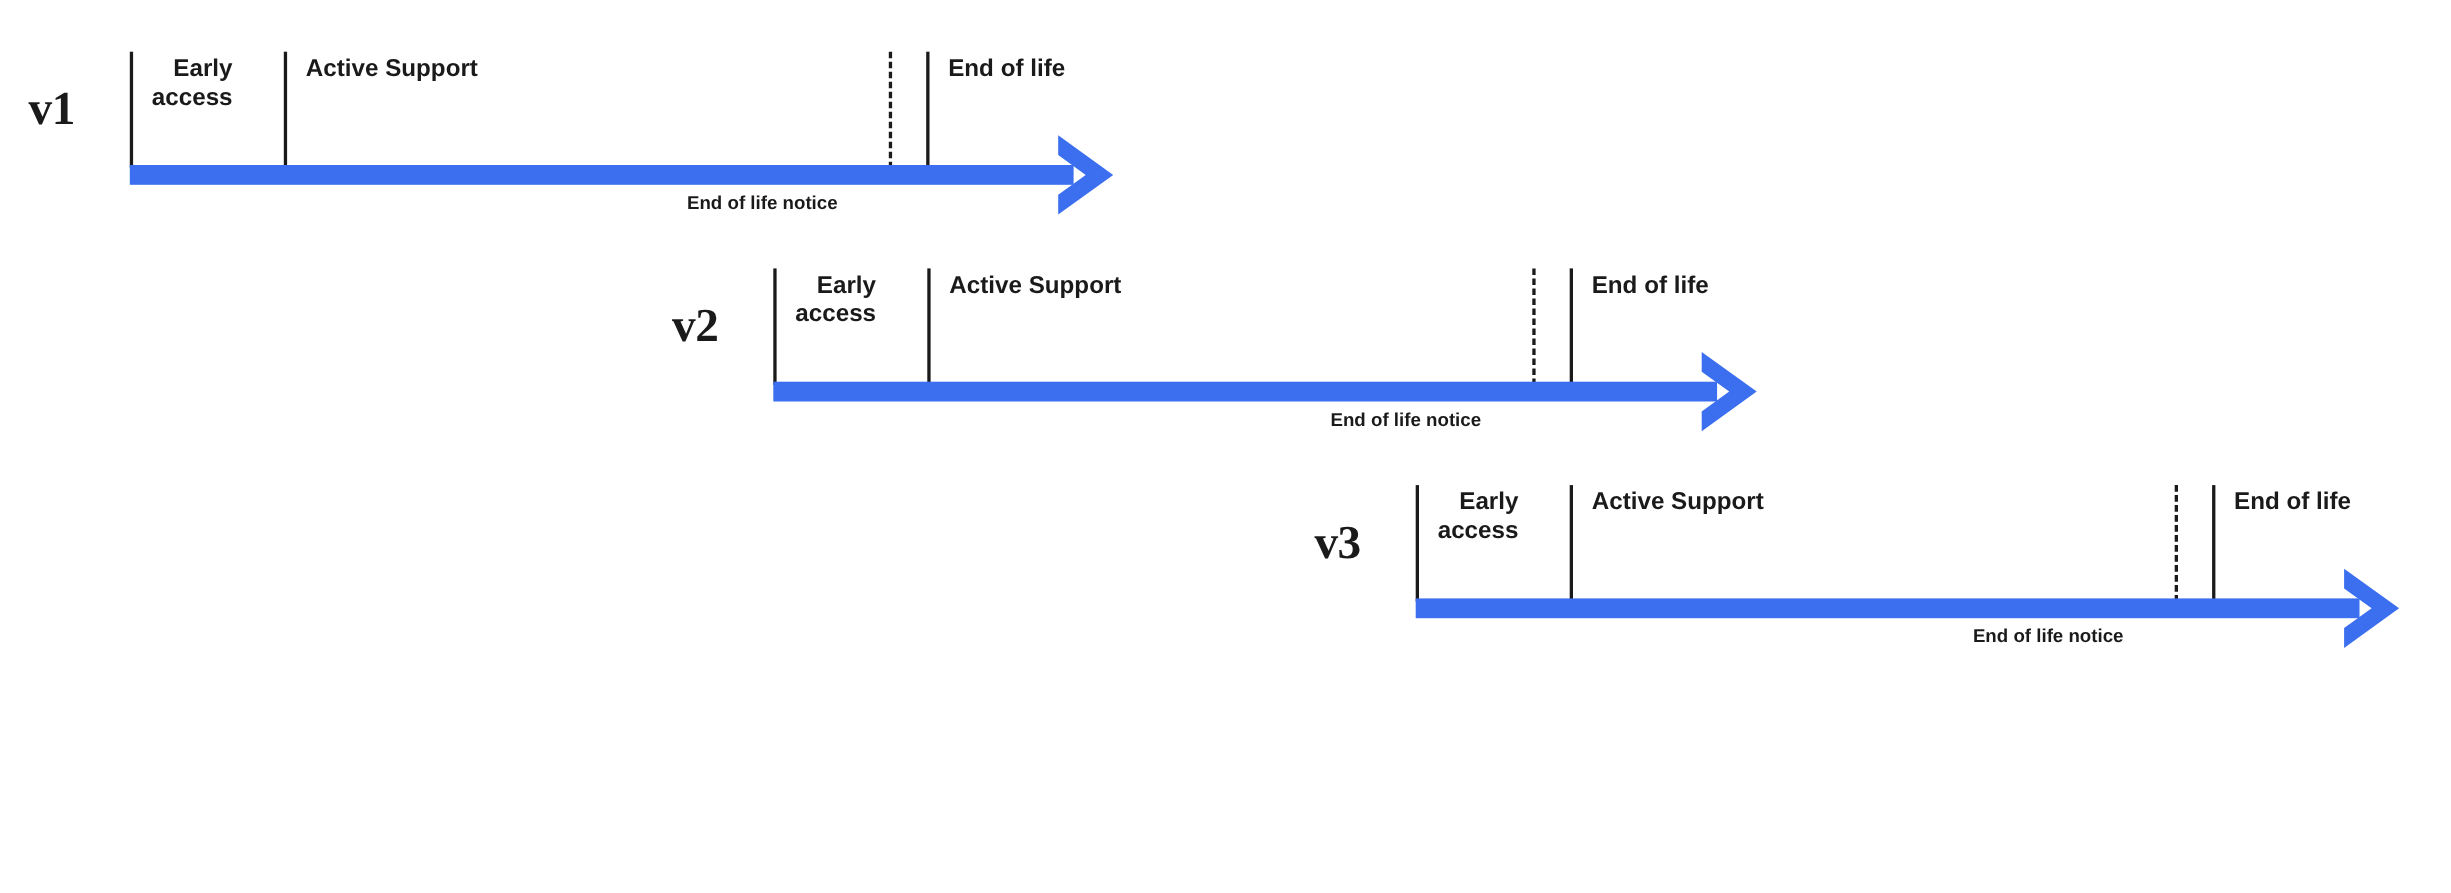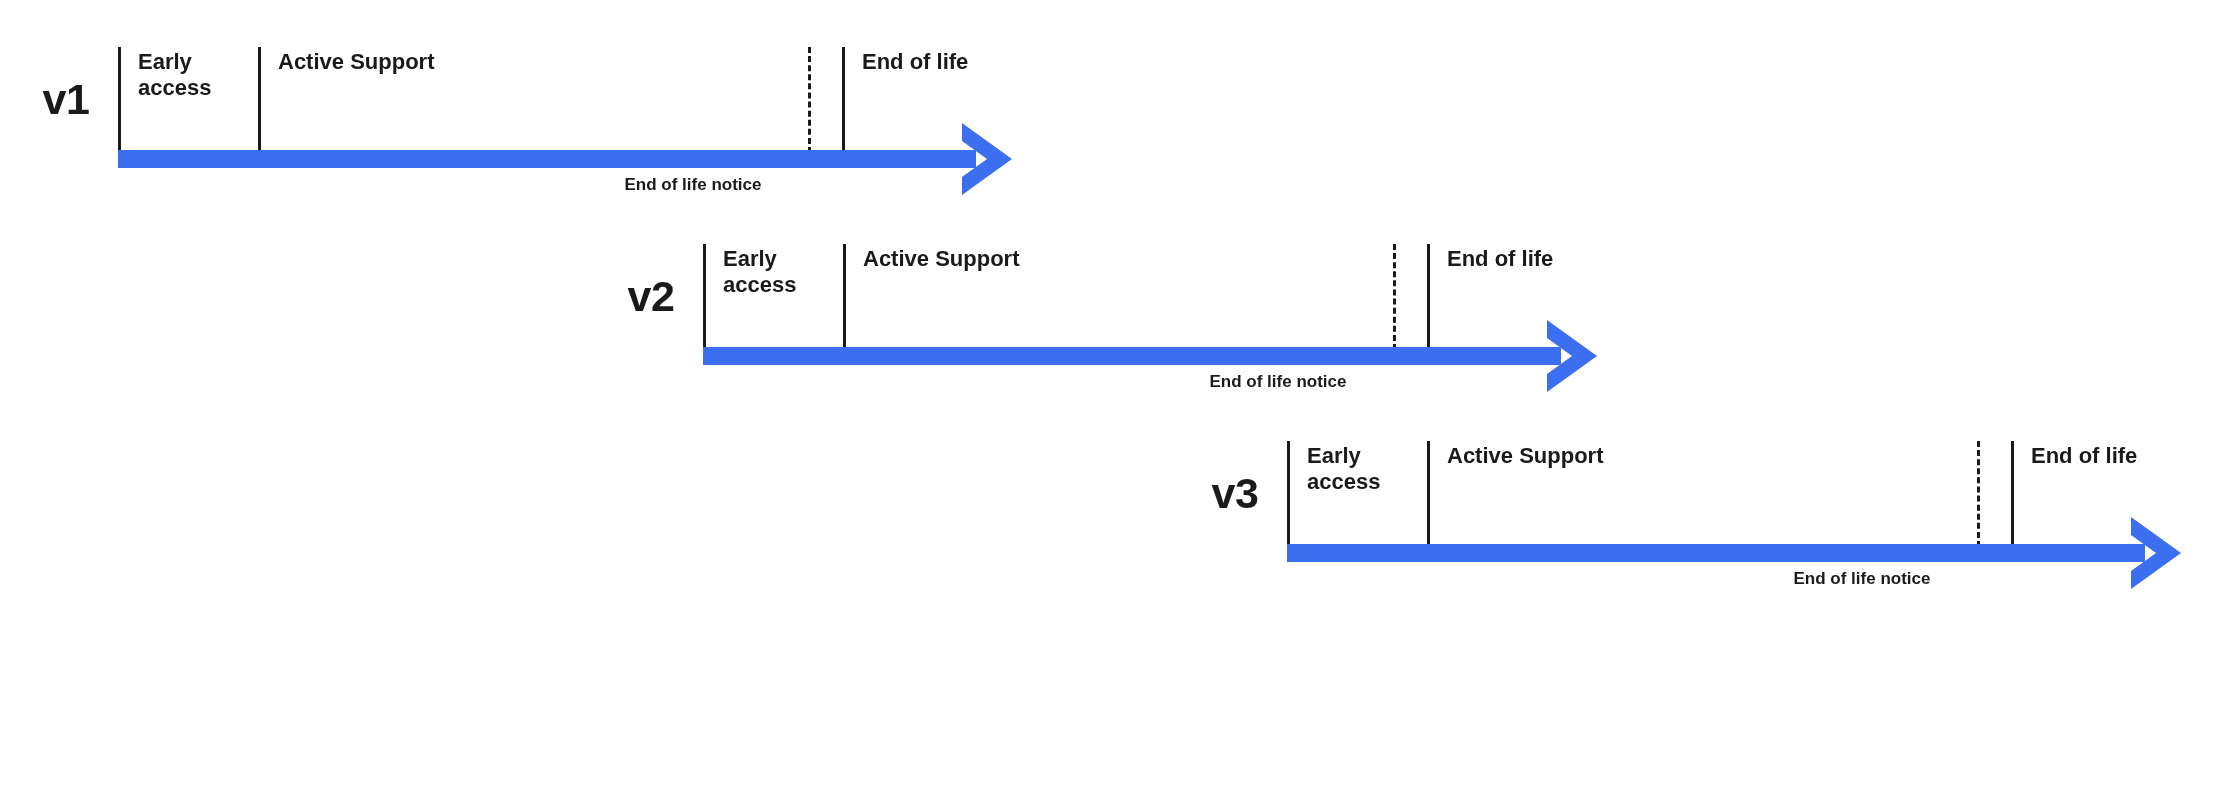--- a/index.html
+++ b/index.html
@@ -27,27 +27,28 @@
     width: 960px;
     height: 230px;
   }
 
   
   .version-label {
     position: absolute;
     left: -92px;
     top: 58px;
     width: 80px;
-    text-align: center;
+    text-align: left;
     font-size: 43px;
     font-weight: 700;
     line-height: 1;
     color: #1a1a1a;
     letter-spacing: -0.5px;
     white-space: nowrap;
+    font-family: Liberation Serif, serif;
   }
 
   
   .tick {
     position: absolute;
     top: 27px;
     width: 3px;
     height: 106px;
     background: #1a1a1a;
   }
@@ -60,20 +61,21 @@
 
   
   .phase-label {
     position: absolute;
     top: 29px;
     font-size: 22px;
     font-weight: 700;
     line-height: 1.18;
     color: #1a1a1a;
     white-space: pre-line;
+    text-align: right;
   }
 
   
   .arrow-shaft {
     position: absolute;
     top: 130px;
     left: 0;
     height: 18px;
     background: #3b6fef;
   }

